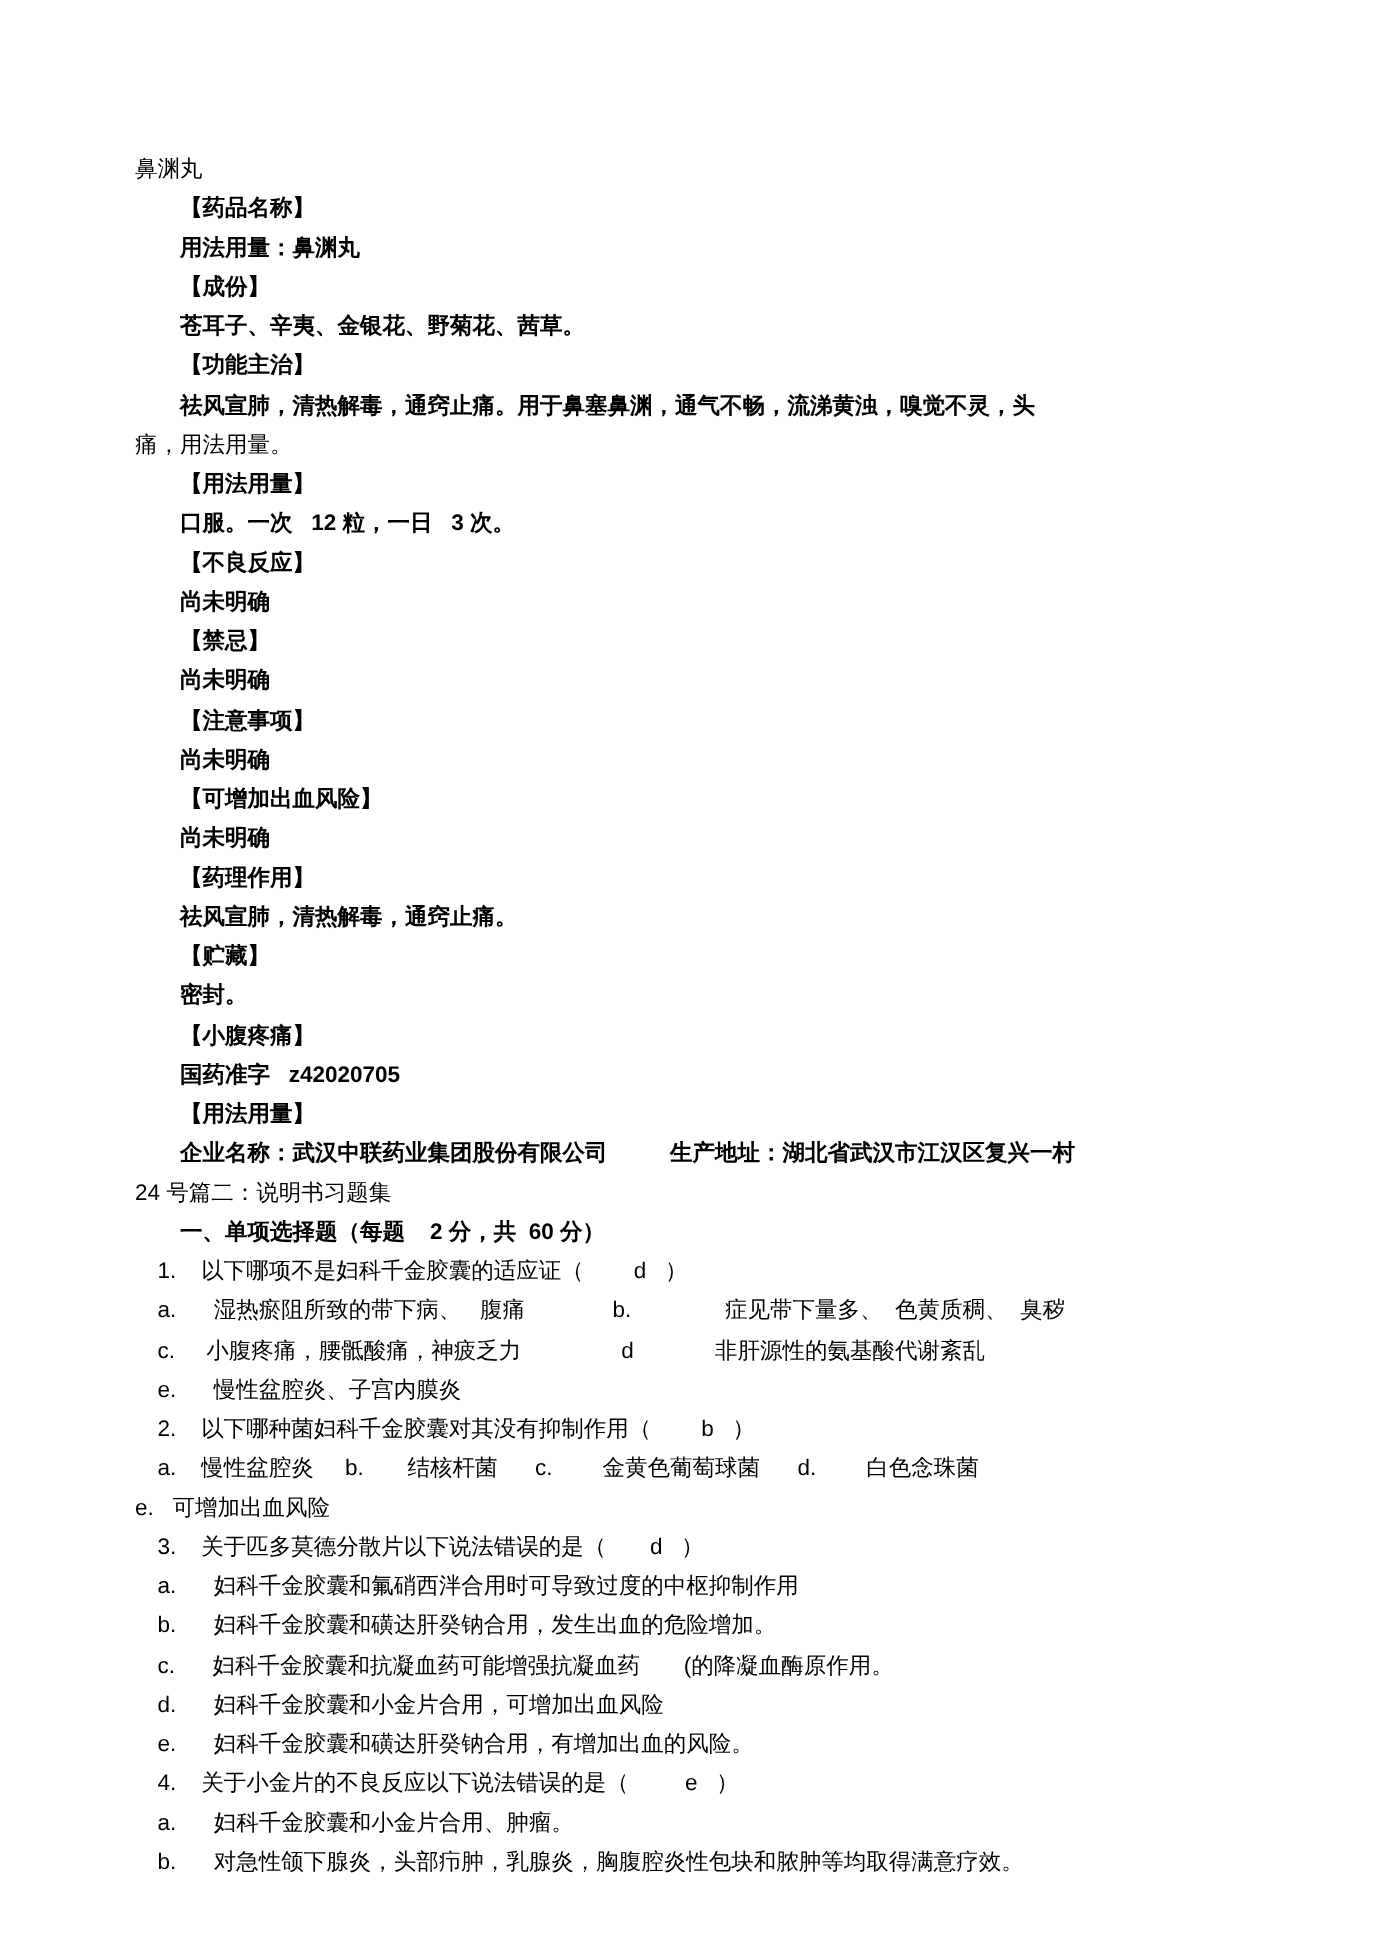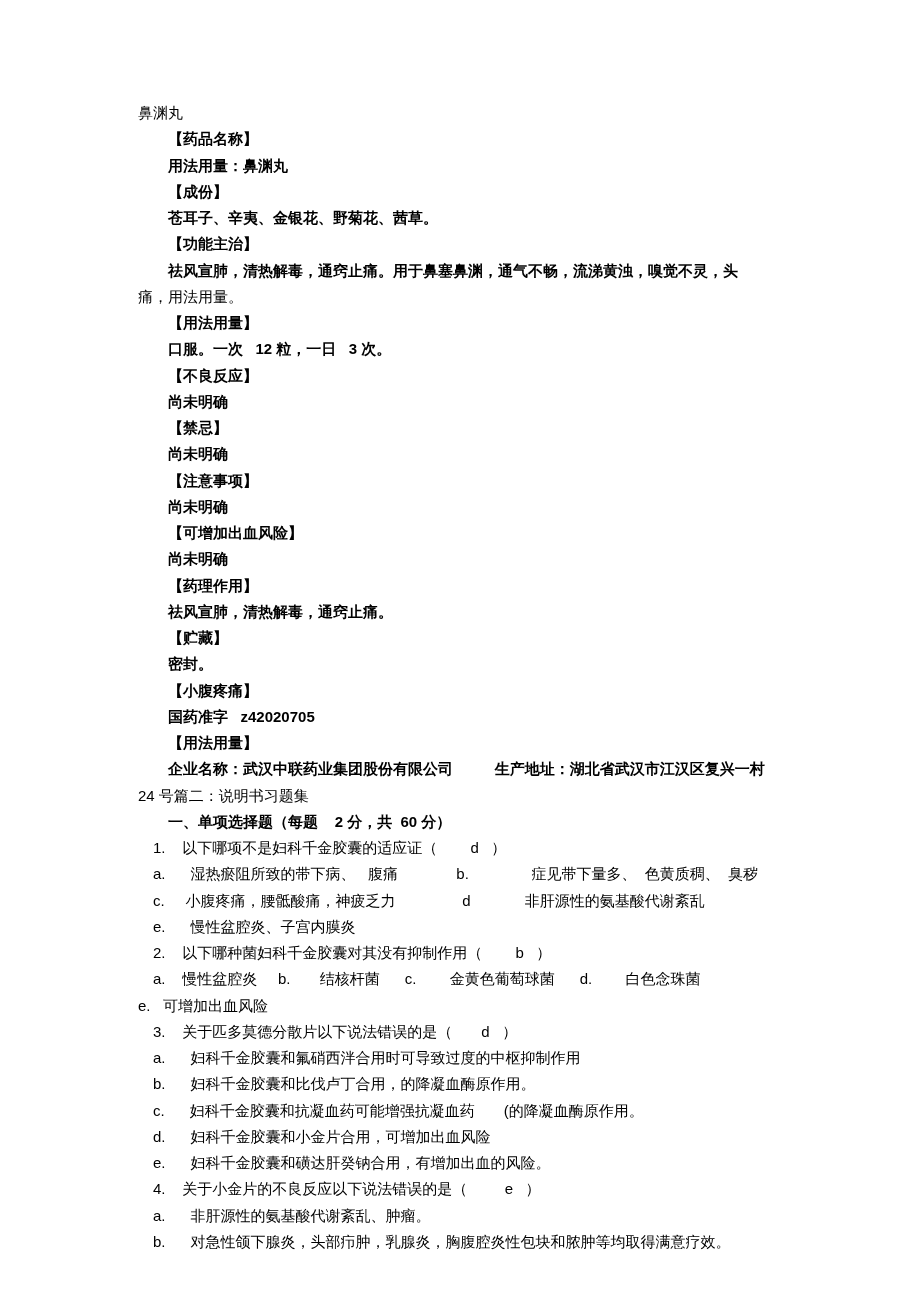--- a/index.html
+++ b/index.html
@@ -8,21 +8,20 @@
     line-height: 1.75;
     color: #000;
     background: #fff;
     margin: 0;
     padding: 100px 90px 60px 90px;
     width: 920px;
     box-sizing: border-box;
   }
   .line {
     white-space: pre;
-    margin-left: 48px;
   }
   .indent1 { padding-left: 2em; font-weight: bold; }
   .nowrap { padding-left: 0; }
   .q-line { padding-left: 1em; }
   .o-line { padding-left: 1em; }
 </style>
 </head>
 <body>
 
 <div class="line nowrap">鼻渊丸</div>
@@ -71,20 +70,20 @@
 <div class="line o-line">a.      湿热瘀阻所致的带下病、   腹痛              b.               症见带下量多、  色黄质稠、  臭秽</div>
 <div class="line o-line">c.     小腹疼痛，腰骶酸痛，神疲乏力                d             非肝源性的氨基酸代谢紊乱</div>
 <div class="line o-line">e.      慢性盆腔炎、子宫内膜炎</div>
 
 <div class="line q-line">2.    以下哪种菌妇科千金胶囊对其没有抑制作用（        b   ）</div>
 <div class="line o-line">a.    慢性盆腔炎     b.       结核杆菌      c.        金黄色葡萄球菌      d.        白色念珠菌</div>
 <div class="line nowrap">e.   可增加出血风险</div>
 
 <div class="line q-line">3.    关于匹多莫德分散片以下说法错误的是（       d   ）</div>
 <div class="line o-line">a.      妇科千金胶囊和氟硝西泮合用时可导致过度的中枢抑制作用</div>
-<div class="line o-line">b.      妇科千金胶囊和比伐卢丁合用，的降凝血酶原作用。</div>
+<div class="line o-line">b.      妇科千金胶囊和磺达肝癸钠合用，发生出血的危险增加。</div>
 <div class="line o-line">c.      妇科千金胶囊和抗凝血药可能增强抗凝血药       (的降凝血酶原作用。</div>
 <div class="line o-line">d.      妇科千金胶囊和小金片合用，可增加出血风险</div>
 <div class="line o-line">e.      妇科千金胶囊和磺达肝癸钠合用，有增加出血的风险。</div>
 
 <div class="line q-line">4.    关于小金片的不良反应以下说法错误的是（         e   ）</div>
-<div class="line o-line">a.      非肝源性的氨基酸代谢紊乱、肿瘤。</div>
+<div class="line o-line">a.      妇科千金胶囊和小金片合用、肿瘤。</div>
 <div class="line o-line">b.      对急性颌下腺炎，头部疖肿，乳腺炎，胸腹腔炎性包块和脓肿等均取得满意疗效。</div>
 
 </body></html>

